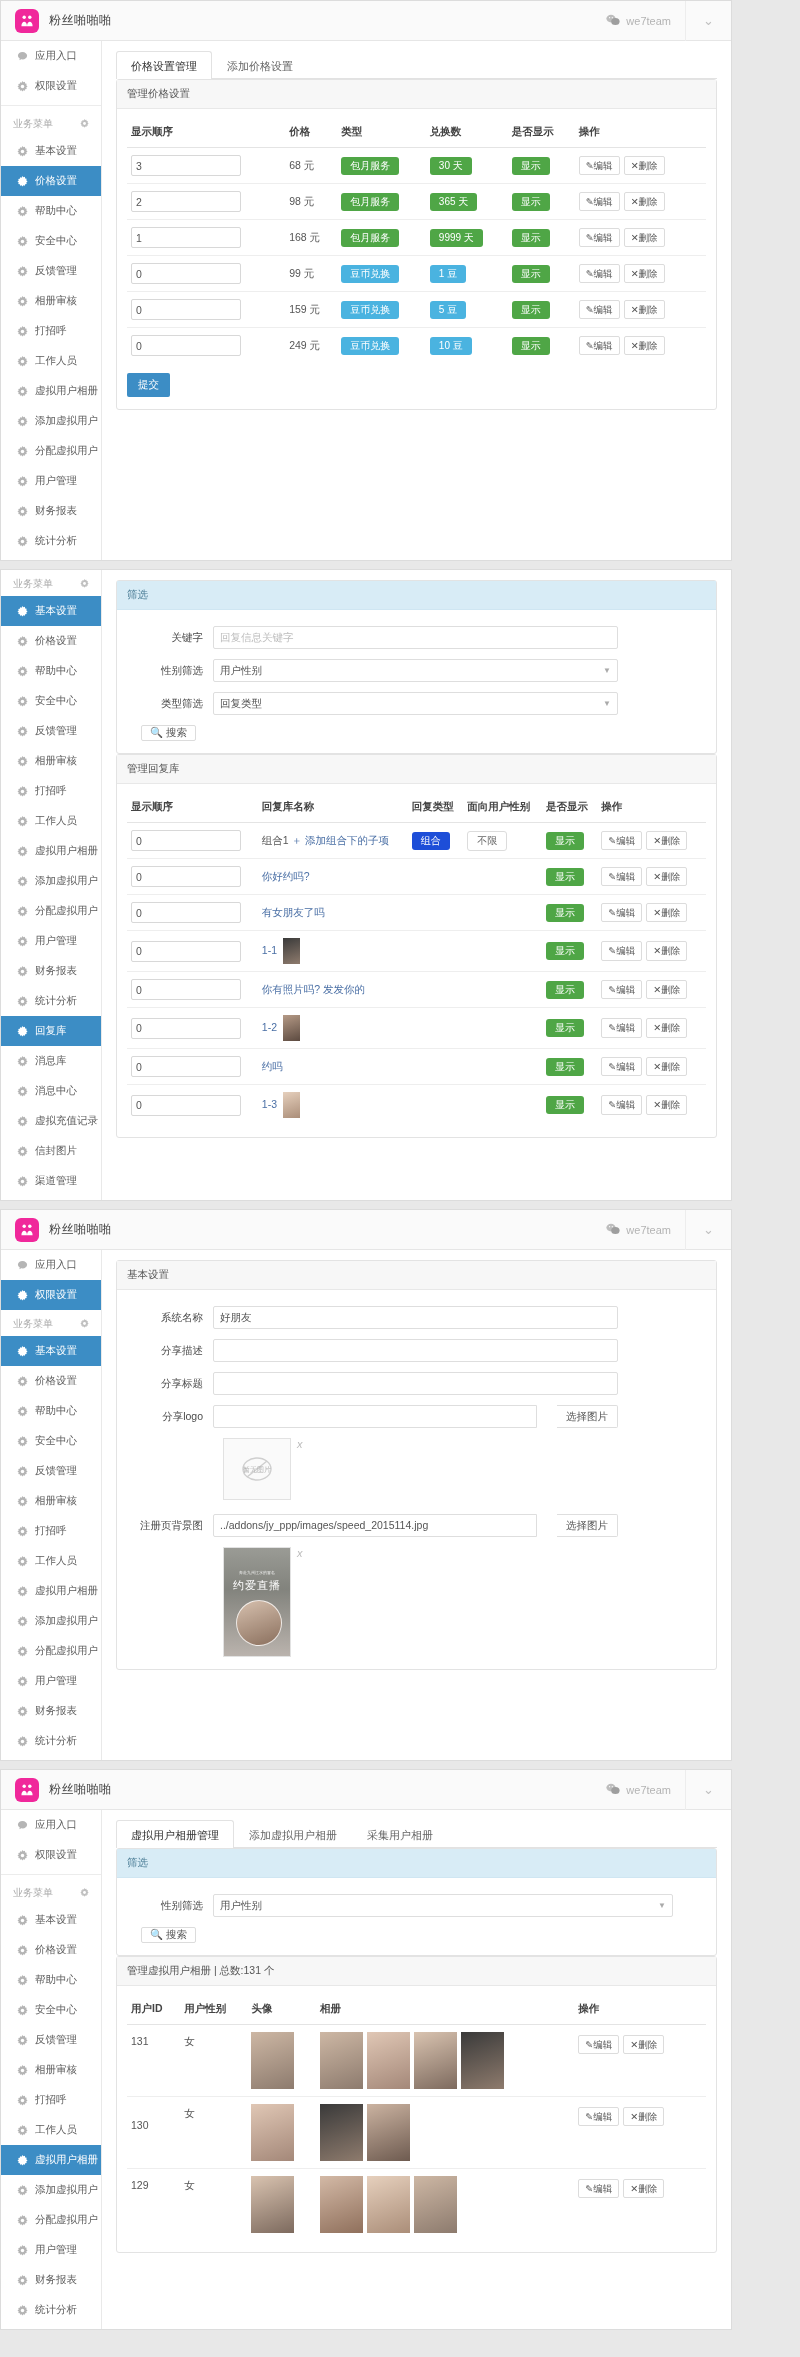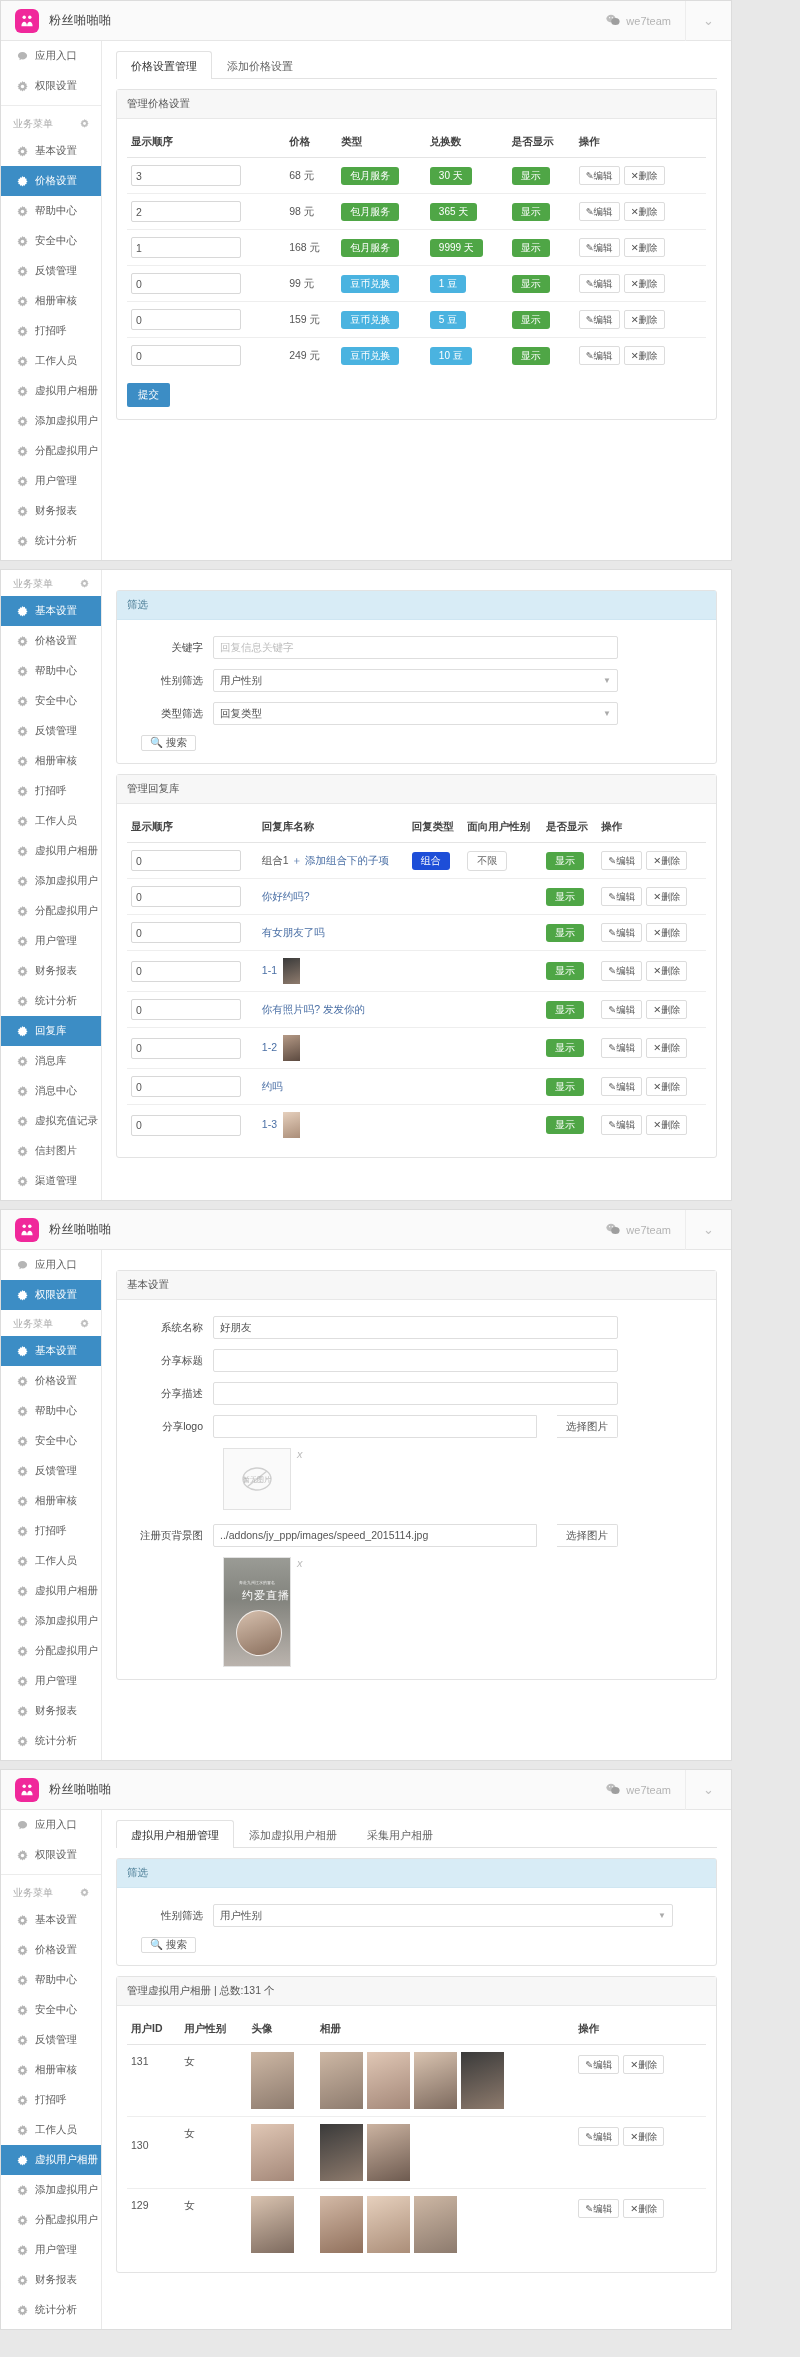--- a/index.html
+++ b/index.html
@@ -88,21 +88,21 @@
   }
   
   .tabs { display:flex; border-bottom:1px solid #e2e2e2; height: 28px; align-items: flex-end; }
   .tab {
     padding: 0 14px; height: 28px; line-height:28px;
     font-size: 11px; color:#666; border:1px solid transparent;
     border-bottom: none; margin-bottom:-1px; border-radius: 3px 3px 0 0;
   }
   .tab.active { background:#fff; border-color:#e2e2e2; border-bottom-color:#fff; color:#333; }
   
-  .panel { border:1px solid #e3e3e3; border-radius:3px; margin-top:10px; background:#fff; }
+  .panel { border:1px solid #e3e3e3; border-radius:3px; background:#fff; }
   .panel-head {
     background:#f7f7f7; border-bottom:1px solid #e8e8e8;
     padding: 7px 10px; font-size: 10.5px; color:#555;
   }
   .panel-head.blue { background:#d8ecf6; border-bottom-color:#cfe6f2; color:#4a7c95; }
   .panel-body { padding: 8px 10px 12px 10px; }
   
   table.grid { width:100%; border-collapse:collapse; }
   table.grid th {
     text-align:left; font-size:10.5px; color:#444; font-weight:bold;
@@ -185,21 +185,21 @@
   .tiny-photo { width:17px; height:26px; display:inline-block; vertical-align:middle; margin-left:6px; }
   .album-cell { display:flex; gap:4px; }
   .album-cell .photo { width:43px; height:57px; }
   .avatar-ph { width:43px; height:57px; }
   .bg-preview {
     width:68px; height:110px;
     background: linear-gradient(180deg,#9a9b95 0%, #82837d 38%, #bab3ad 100%);
     border:1px solid #e2e2e2; position:relative; overflow:hidden;
   }
   .bg-preview .cap1 { position:absolute; top:22px; left:0; right:0; text-align:center; color:#fff; font-size:4px; opacity:.85; }
-  .bg-preview .cap2 { position:absolute; top:30px; left:0; right:0; text-align:right; color:#fff; font-size:11px; font-family:Liberation Sans, sans-serif; letter-spacing:1px; }
+  .bg-preview .cap2 { position:absolute; top:30px; left:0; right:0; text-align:center; color:#fff; font-size:11px; font-family:Liberation Sans, sans-serif; letter-spacing:1px; }
   .bg-preview .circle {
     position:absolute; left:12px; top:52px; width:46px; height:46px; border-radius:50%;
     border:1px solid rgba(255,255,255,.8);
     background: linear-gradient(160deg,#d6c0ae,#8a6f5d);
   }
   .gear svg { display:block; }
 </style>
 </head>
 <body>
 
@@ -975,27 +975,27 @@
       <div class="panel">
         <div class="panel-head">基本设置</div>
         <div class="panel-body">
           <div class="form-row">
             <div class="form-label">系统名称</div>
             <div class="form-field">
                 <div class="inp">好朋友</div>
               </div>
           </div>
           <div class="form-row">
-            <div class="form-label">分享标题</div>
+            <div class="form-label">分享描述</div>
             <div class="form-field">
                 <div class="inp"></div>
               </div>
           </div>
           <div class="form-row">
-            <div class="form-label">分享描述</div>
+            <div class="form-label">分享标题</div>
             <div class="form-field">
                 <div class="inp"></div>
               </div>
           </div>
           <div class="form-row">
             <div class="form-label">分享logo</div>
             <div class="form-field">
               <div class="input-group">
                 <div class="inp"></div>
                 <div class="addon">选择图片</div>

